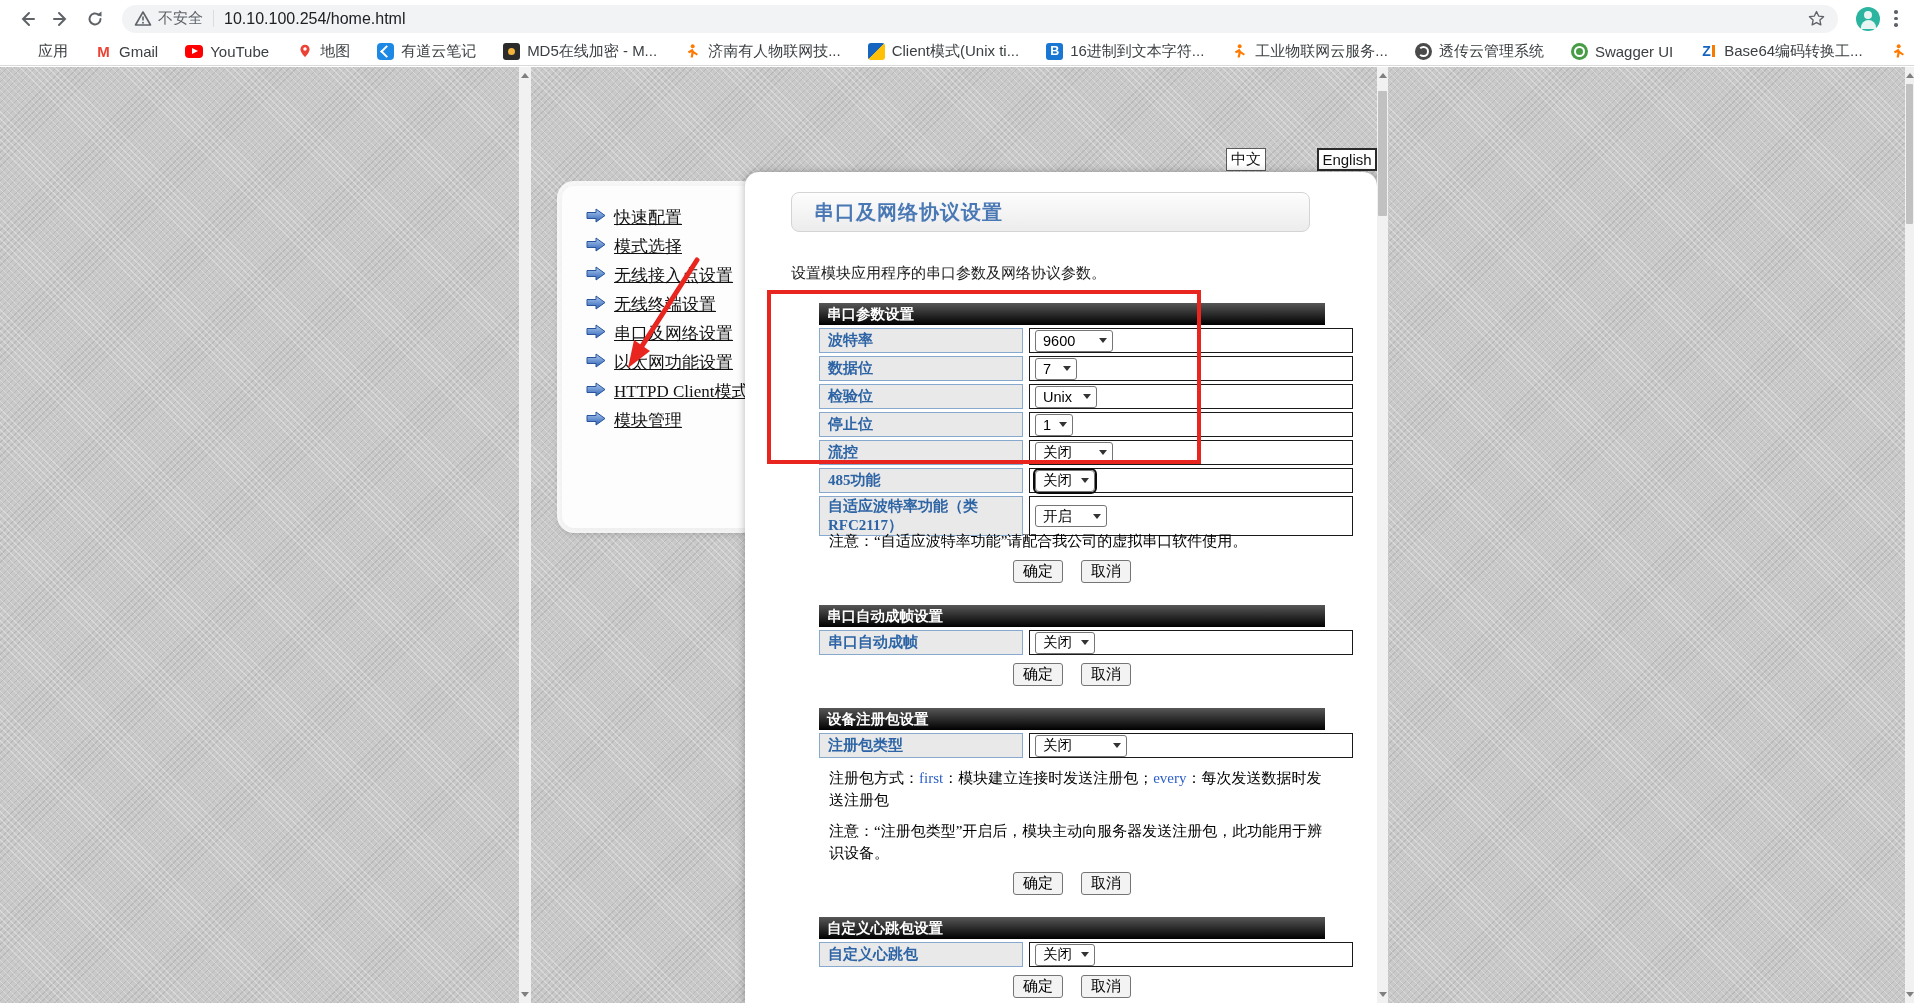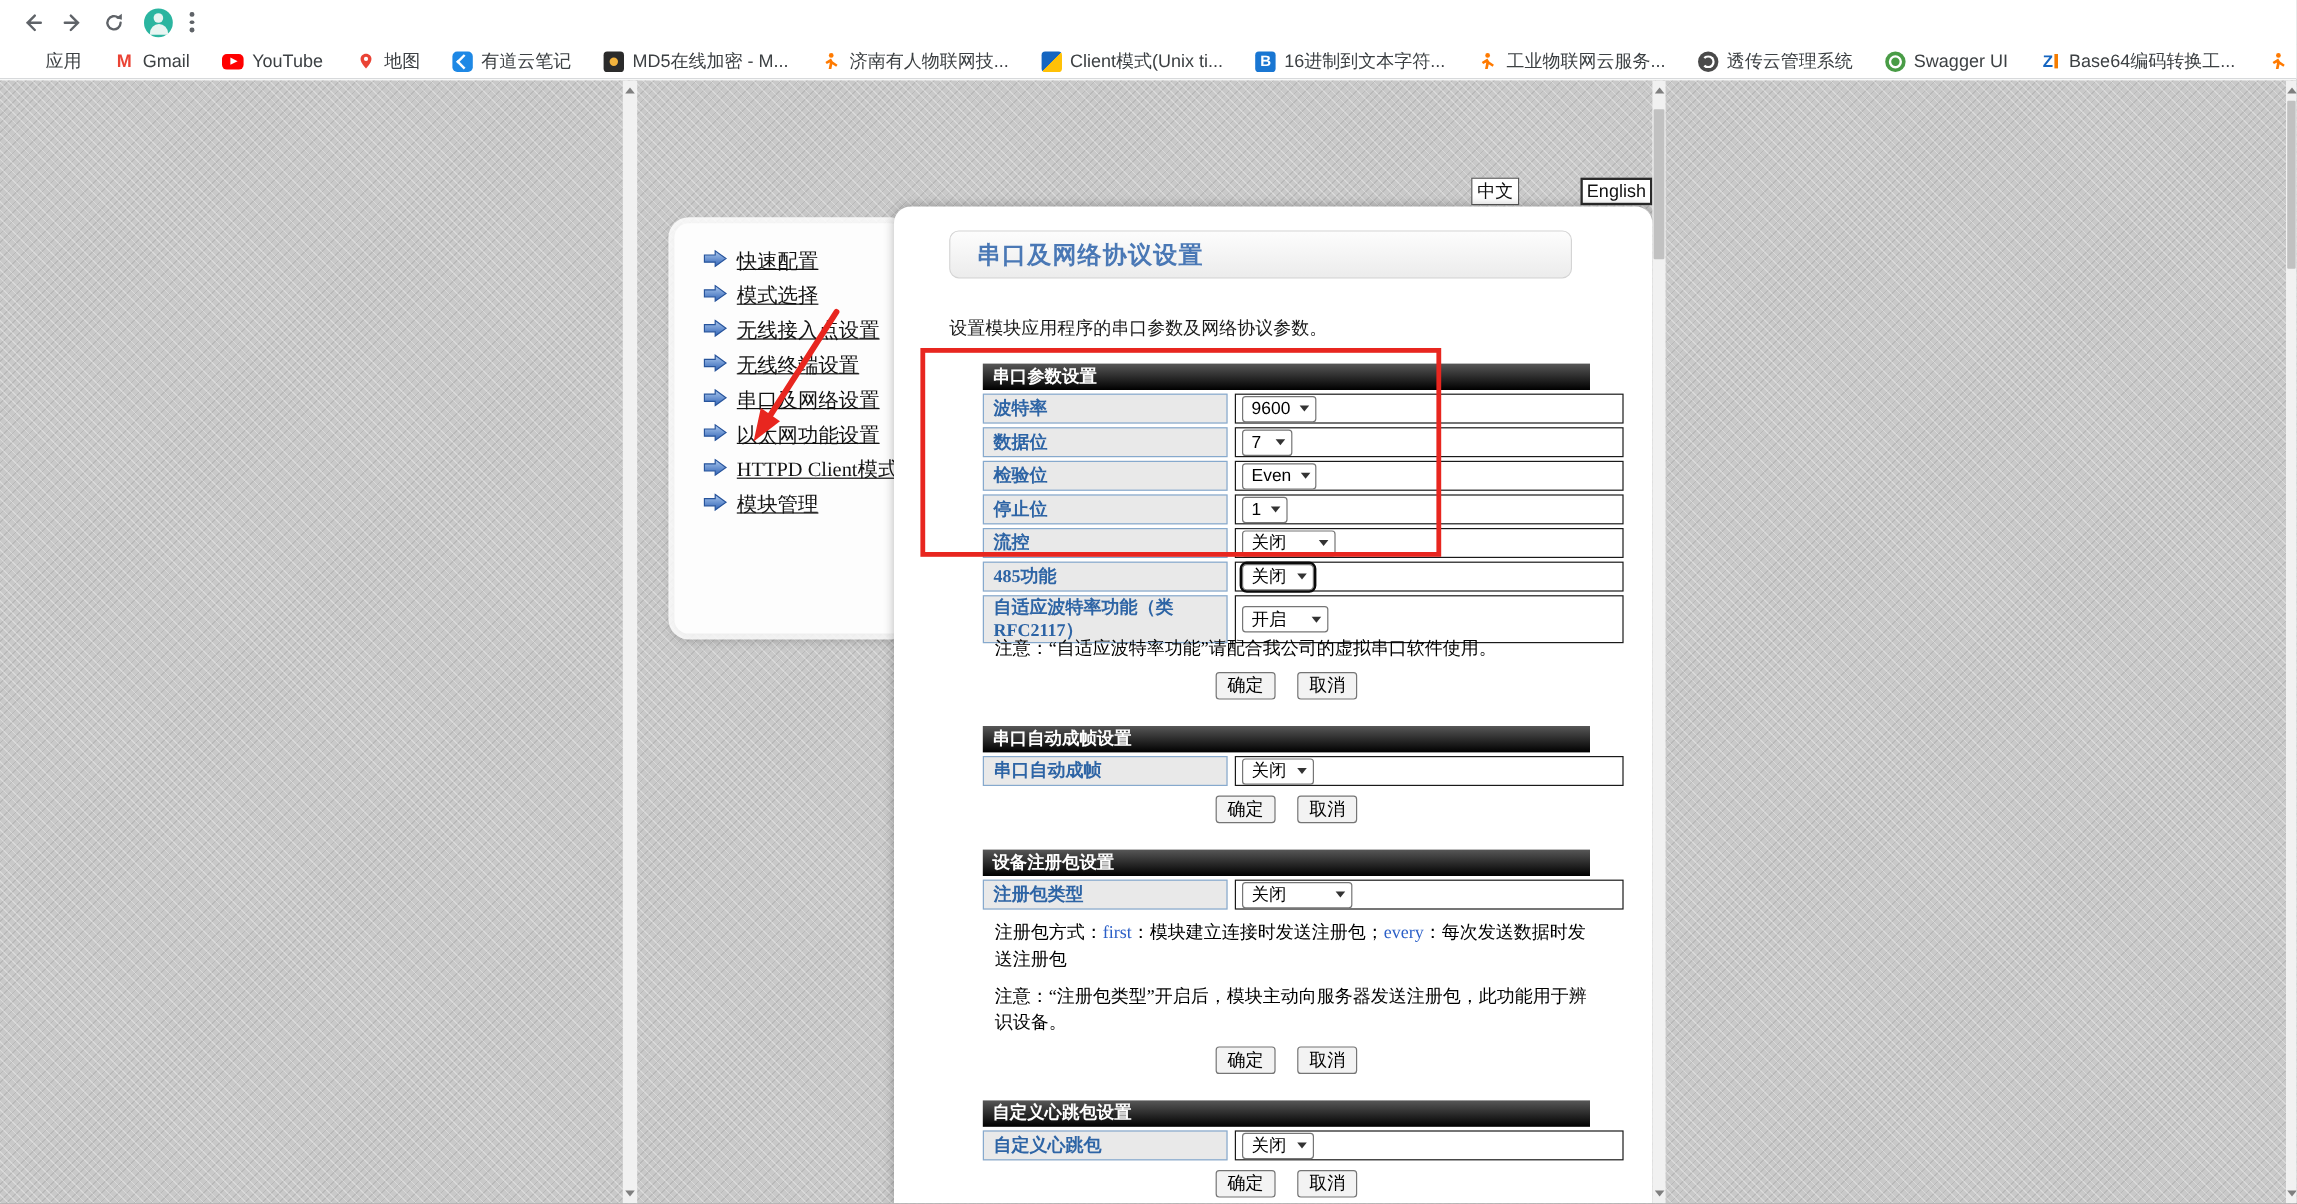--- a/index.html
+++ b/index.html
@@ -130,20 +130,35 @@
       <svg width="20" height="20" viewBox="0 0 20 20">
         <path d="M8 4 L14 10 L8 16 M14 10 H3" stroke="#5f6368" stroke-width="2" fill="none" stroke-linecap="round"></path>
       </svg>
     </div>
     <div class="navbtn">
       <svg width="20" height="20" viewBox="0 0 20 20">
         <path d="M15.5 10 a5.5 5.5 0 1 1 -1.9-4.2" stroke="#5f6368" stroke-width="2" fill="none" stroke-linecap="round"></path>
         <polygon points="16.5,2.5 16.5,7.5 11.5,6" fill="#5f6368"></polygon>
       </svg>
     </div>
+    <div class="omnibox">
+      <svg width="18" height="17" viewBox="0 0 18 17">
+        <path d="M9 2 L16.5 15 H1.5 Z" fill="none" stroke="#5f6368" stroke-width="1.6" stroke-linejoin="round"></path>
+        <line x1="9" y1="6.5" x2="9" y2="10.5" stroke="#5f6368" stroke-width="1.6"></line>
+        <circle cx="9" cy="12.7" r="0.95" fill="#5f6368"></circle>
+      </svg>
+      <span class="sec-label">不安全</span>
+      <span class="omni-sep"></span>
+      <span class="url-text">10.10.100.254/home.html</span>
+      <span class="omni-star">
+        <svg width="19" height="19" viewBox="0 0 24 24">
+          <path d="M12 3.2 l2.7 5.7 6.2.8 -4.6 4.3 1.2 6.1 -5.5-3 -5.5 3 1.2-6.1 -4.6-4.3 6.2-.8 z" fill="none" stroke="#5f6368" stroke-width="1.7" stroke-linejoin="round"></path>
+        </svg>
+      </span>
+    </div>
     <div class="avatar"></div>
     <div class="kebab">
         <i></i>
         <i></i>
         <i></i>
       </div>
   </div>
 
   <div class="bookmarks">
     <div class="bookmark">
@@ -352,40 +367,40 @@
       <div class="page-header">
         <span class="page-title">串口及网络协议设置</span>
       </div>
       <div class="subtitle">设置模块应用程序的串口参数及网络协议参数。</div>
       <div class="sections" id="sections">
           <div class="sect">
             <div class="thead">串口参数设置</div>
             <div class="trow">
               <div class="lcell">波特率</div>
               <div class="vcell">
-                <div class="sel" style="width: 62px;">
+                <div class="sel" style="width: 78px;">
                   <span>9600</span>
                   <span class="car"></span>
                 </div>
               </div>
             </div>
             <div class="trow">
               <div class="lcell">数据位</div>
               <div class="vcell">
                 <div class="sel" style="width: 42px;">
                   <span>7</span>
                   <span class="car"></span>
                 </div>
               </div>
             </div>
             <div class="trow">
               <div class="lcell">检验位</div>
               <div class="vcell">
                 <div class="sel" style="width: 62px;">
-                  <span>Even</span>
+                  <span>Unix</span>
                   <span class="car"></span>
                 </div>
               </div>
             </div>
             <div class="trow">
               <div class="lcell">停止位</div>
               <div class="vcell">
                 <div class="sel" style="width: 38px;">
                   <span>1</span>
                   <span class="car"></span>

